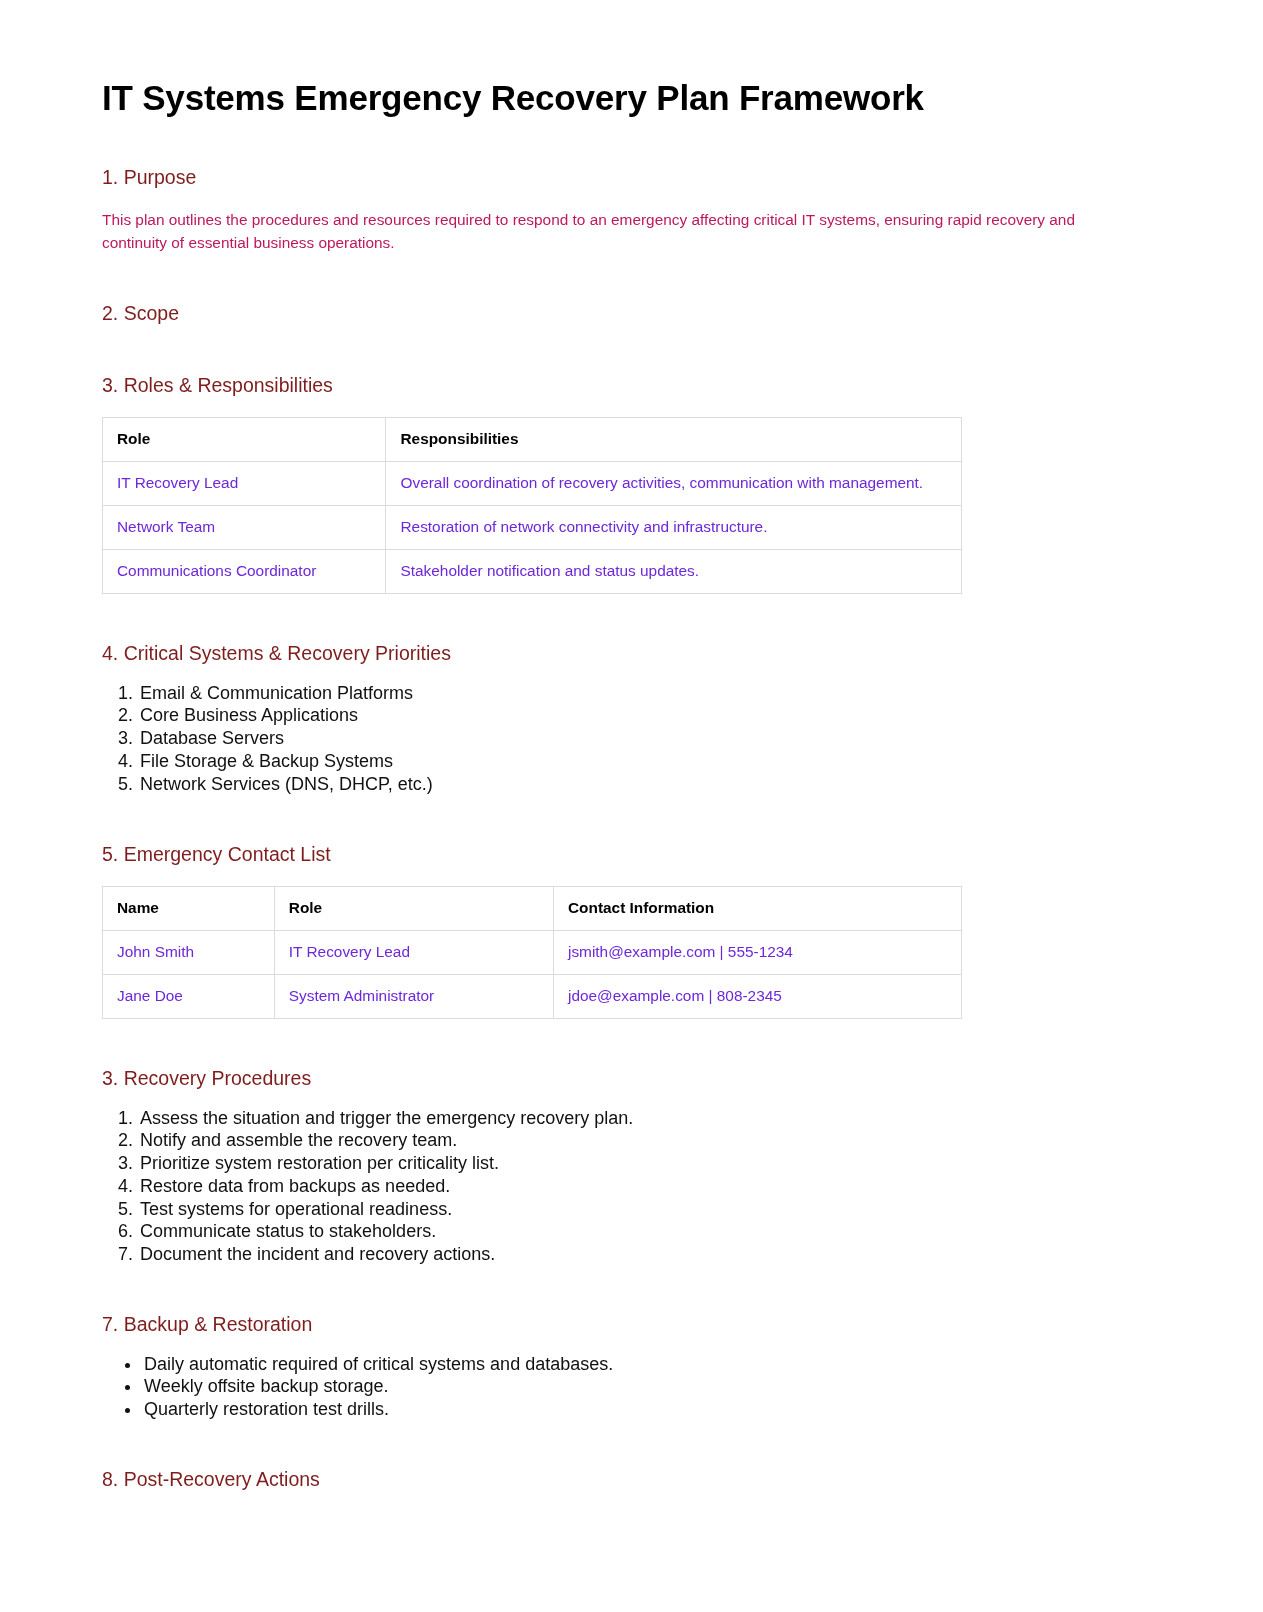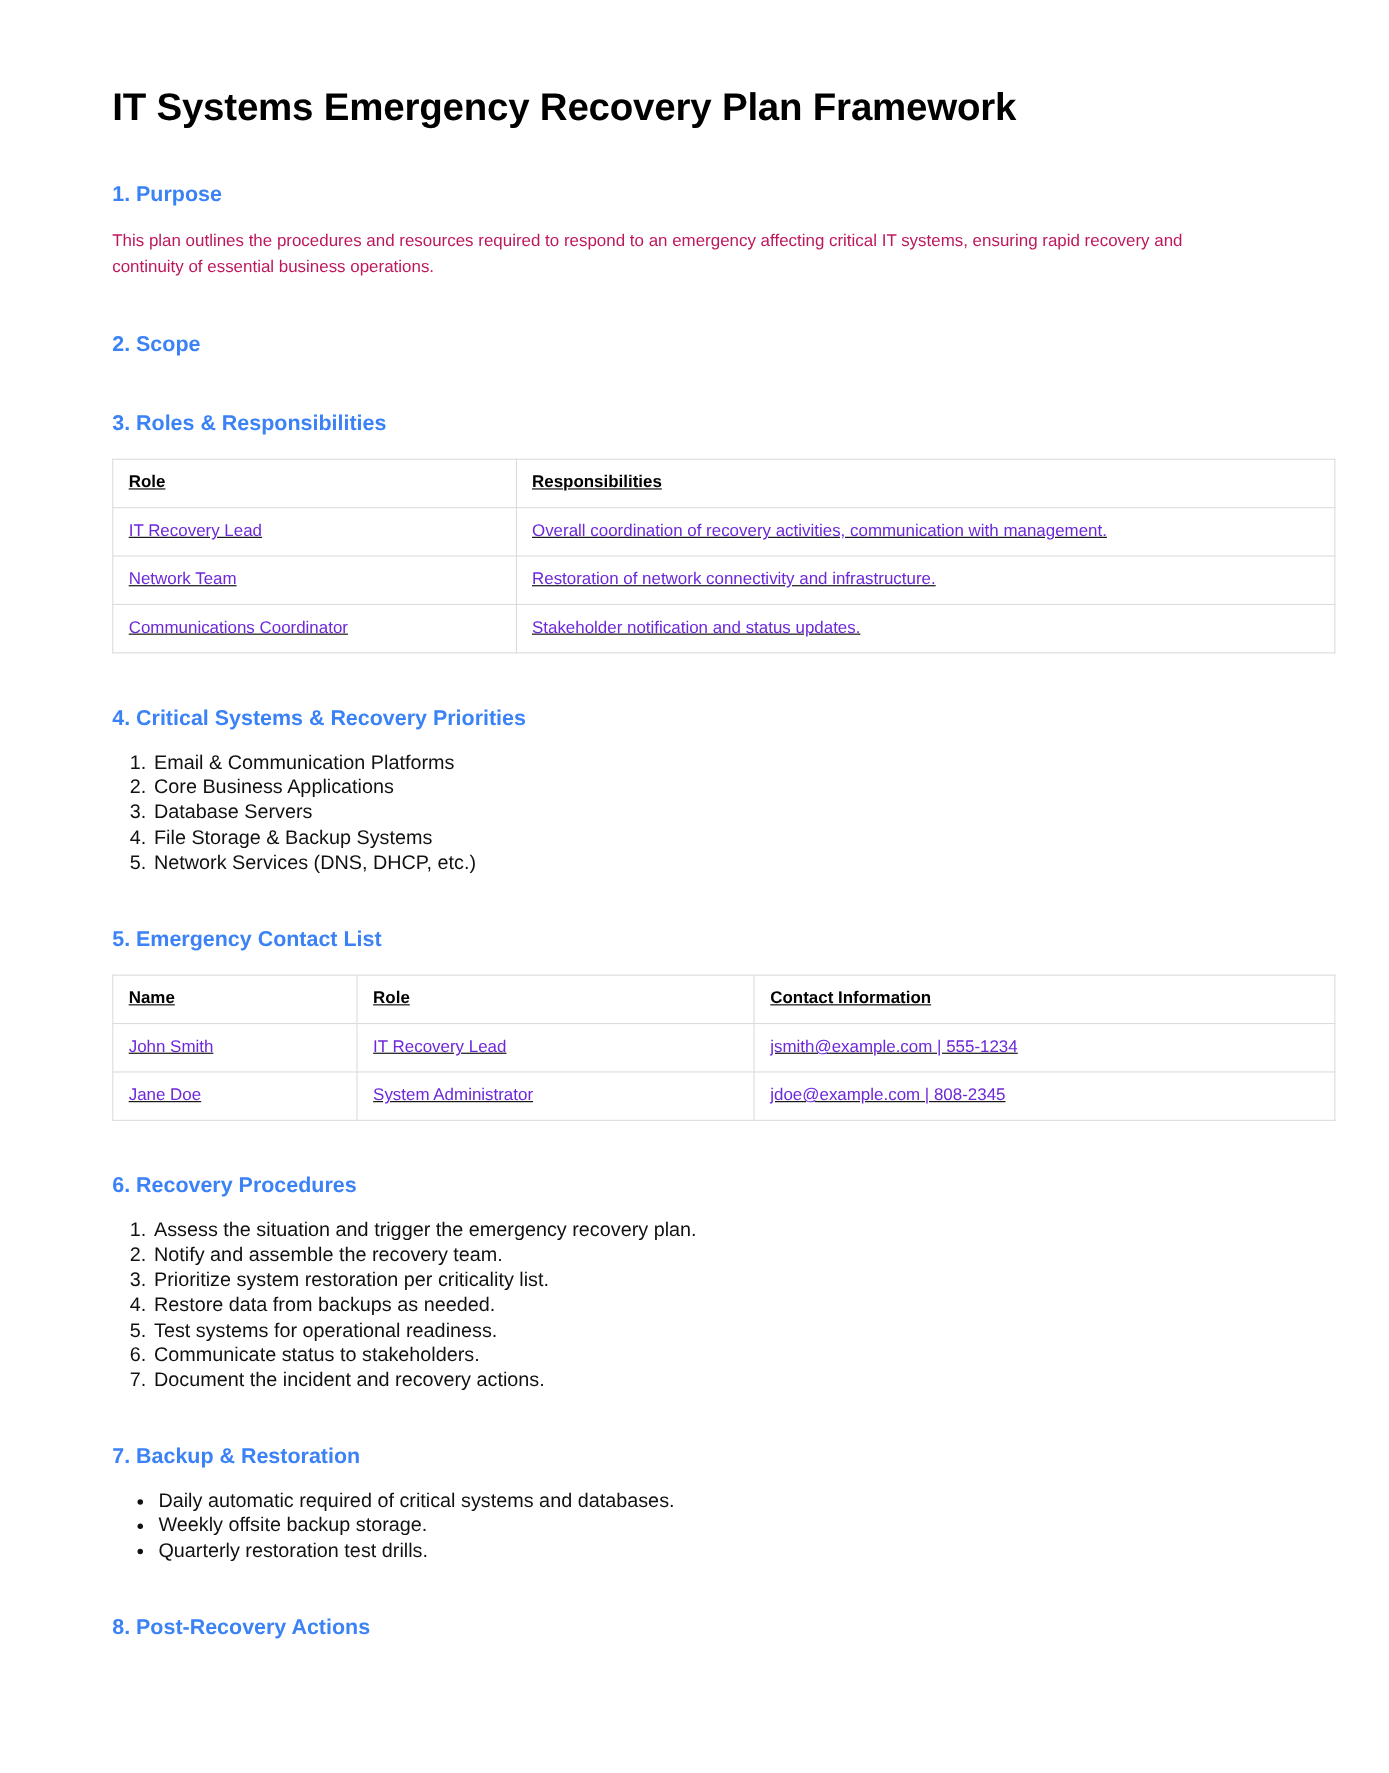--- a/index.html
+++ b/index.html
@@ -25,39 +25,38 @@
     font-size: 35px;
     font-weight: bold;
     line-height: 1.15;
     margin: 0 0 0 0;
     padding-top: 6px;
     letter-spacing: -0.2px;
     color: #000;
   }
   h2.section-heading {
     font-size: 19.5px;
-    font-weight: bold;
+    font-weight: normal;
     margin: 47px 0 0 0;
     line-height: 1.25;
-    color: #3b82f6;
+    color: #7f1d1d;
   }
   p.body-text {
     font-size: 15.4px;
     line-height: 1.52;
     margin: 18px 0 0 0;
     color: #be185d;
     max-width: 995px;
   }
   table.doc-table {
     border-collapse: collapse;
-    width: 1112px;
+    width: 860px;
     margin: 20px 0 0 0;
     table-layout: fixed;
     font-size: 15.4px;
-    text-decoration: underline;
   }
   table.doc-table th,
   table.doc-table td {
     border: 1px solid #dcdcdc;
     padding: 11px 14px 12px 14px;
     text-align: left;
     vertical-align: middle;
     line-height: 1.3;
     color: #6d28d9;
   }
@@ -154,21 +153,21 @@
         <td>jsmith@example.com | 555-1234</td>
       </tr>
       <tr>
         <td>Jane Doe</td>
         <td>System Administrator</td>
         <td>jdoe@example.com | 808-2345</td>
       </tr>
     </tbody>
   </table>
 
-  <h2 class="section-heading">6. Recovery Procedures</h2>
+  <h2 class="section-heading">3. Recovery Procedures</h2>
   <ol class="doc-list">
     <li>Assess the situation and trigger the emergency recovery plan.</li>
     <li>Notify and assemble the recovery team.</li>
     <li>Prioritize system restoration per criticality list.</li>
     <li>Restore data from backups as needed.</li>
     <li>Test systems for operational readiness.</li>
     <li>Communicate status to stakeholders.</li>
     <li>Document the incident and recovery actions.</li>
   </ol>
 

